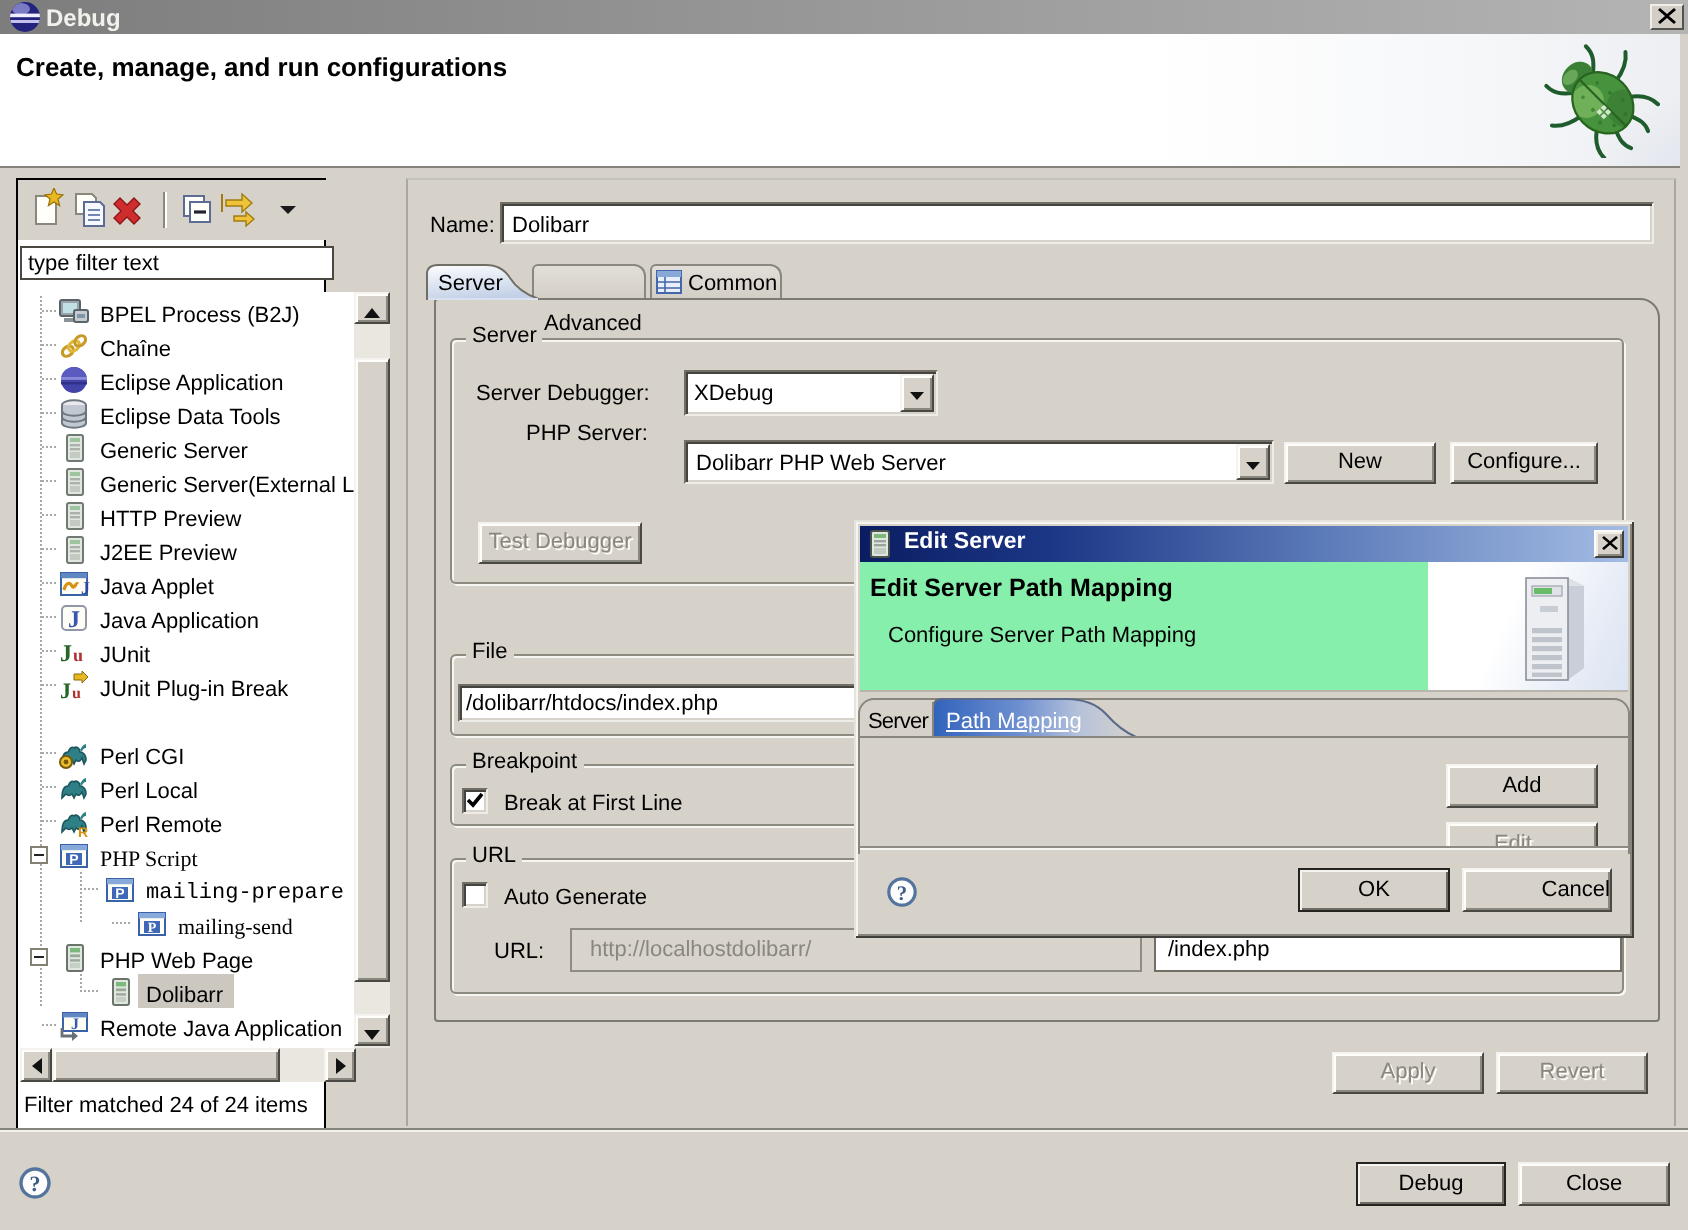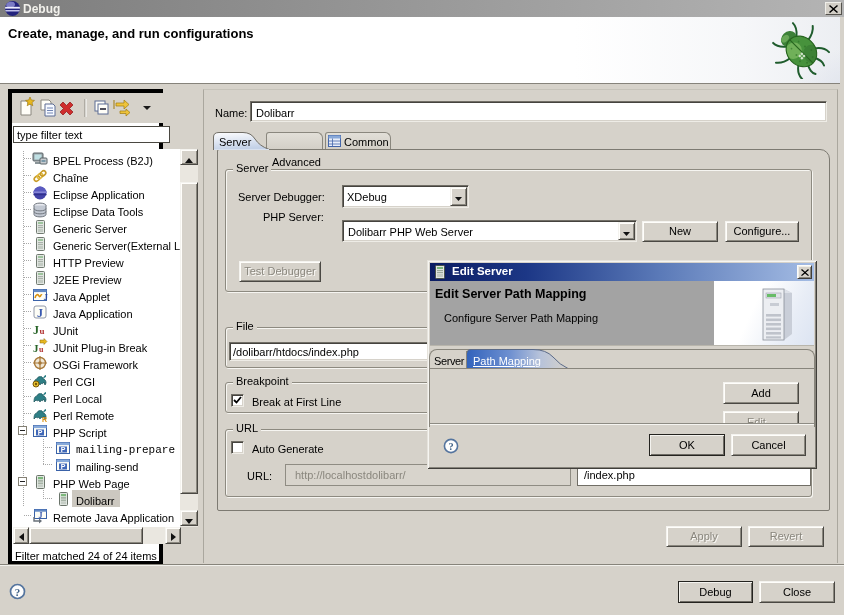--- a/index.html
+++ b/index.html
@@ -130,21 +130,21 @@
           <rect x="27.5" y="32" width="2.2" height="2.2"></rect>
         <rect x="24.5" y="35" width="2.2" height="2.2"></rect>
           <rect x="27.5" y="35" width="2.2" height="2.2"></rect>
       </g>
     </g>
   </svg>
 </div>
 
 <div class="abs" style="left:840px;top:17px;width:4px;height:68px;background:#d6d2ca;"></div>
 
-<div class="abs" style="left:8px;top:89px;width:155px;height:476px;border:4px solid #000000;background:#fff;padding-left:25px;">
+<div class="abs" style="left:8px;top:89px;width:155px;height:476px;border:1px solid #000000;background:#fff;padding-left:25px;">
 
   <div class="abs" style="left:0;top:0;width:186px;height:30px;background:#d6d2ca;"></div>
 
   <svg class="abs" style="left:7px;top:4px;" width="135" height="22" viewBox="0 0 135 22">
 
     <path d="M2,4 L9,4 L12,7 L12,18 L2,18 Z" fill="#fffef8" stroke="#8a877e"></path>
     <path d="M9,4 L9,7 L12,7" fill="none" stroke="#8a877e"></path>
     <path d="M11,0 L12.3,3 L15.5,3.4 L13,5.5 L13.8,8.8 L11,7 L8.2,8.8 L9,5.5 L6.5,3.4 L9.7,3 Z" fill="#e8b820" stroke="#9a7408" stroke-width="0.6"></path>
 
     <path d="M22,3 L30,3 L32,5 L32,13 L22,13 Z" fill="#fffef8" stroke="#8a877e"></path>
@@ -294,29 +294,20 @@
       </div>
     <div class="row" style="left:0;top:188px;width:167px;">
         <div class="abs" style="left:11px;top:8px;width:8px;height:1px;background-image:repeating-linear-gradient(to right,#a8a8a8 0,#a8a8a8 1px,transparent 1px,transparent 2px);"></div>
         <svg width="16" height="16" viewBox="0 0 16 16" style="left:19px;top:1px;">
           <text x="1" y="14" font-size="11" font-weight="bold" fill="#286428" font-family="Liberation Serif">J</text>
           <text x="7" y="14" font-size="8" font-weight="bold" fill="#b03030" font-family="Liberation Serif">u</text>
           <path d="M8,2 L12,2 L12,0.5 L15,3.5 L12,6.5 L12,5 L8,5 Z" fill="#e8b820" stroke="#8a6a10" stroke-width="0.5"></path>
         </svg>
         <span class="abs" style="left:40px;top:3px;">JUnit Plug-in Break</span>
       </div>
-    <div class="row" style="left:0;top:205px;width:167px;">
-        <div class="abs" style="left:11px;top:8px;width:8px;height:1px;background-image:repeating-linear-gradient(to right,#a8a8a8 0,#a8a8a8 1px,transparent 1px,transparent 2px);"></div>
-        <svg width="16" height="16" viewBox="0 0 16 16" style="left:19px;top:1px;">
-          <circle cx="8" cy="8" r="5.5" fill="#f0e8d8" stroke="#a87838" stroke-width="1.4"></circle>
-          <path d="M8,1 L8,15 M1,8 L15,8" stroke="#a87838" stroke-width="1.2"></path>
-          <circle cx="8" cy="8" r="1.8" fill="#a87838"></circle>
-        </svg>
-        <span class="abs" style="left:40px;top:3px;">OSGi Framework</span>
-      </div>
     <div class="row" style="left:0;top:222px;width:167px;">
         <div class="abs" style="left:11px;top:8px;width:8px;height:1px;background-image:repeating-linear-gradient(to right,#a8a8a8 0,#a8a8a8 1px,transparent 1px,transparent 2px);"></div>
         <svg width="16" height="16" viewBox="0 0 16 16" style="left:19px;top:1px;">
           <path d="M2,13 C2,9 3,7 5,7 C6,5 7,4 8,5 C9,4 11,5 11,7 C13,7 14,9 14,11 L13,13 L12,10 C11,12 10,12 9,11 L8,13 L7,11 C6,12 5,12 4,11 Z" fill="#2e7f86" stroke="#1c565c" stroke-width="0.8"></path>
           <path d="M11,6 C12,4 13,3 14,3 L14,5 C13,5 12,6 12,7 Z" fill="#2e7f86"></path>
           <circle cx="4" cy="12" r="3" fill="#e8c030" stroke="#7a5a08"></circle>
           <circle cx="4" cy="12" r="1.2" fill="#7a5a08"></circle>
         </svg>
         <span class="abs" style="left:40px;top:3px;">Perl CGI</span>
       </div>
@@ -339,33 +330,33 @@
       </div>
     <div class="row" style="left:0;top:273px;width:167px;">
         <div class="abs" style="left:5px;top:4px;width:9px;height:9px;background:#fff;border:1px solid #848074;"></div>
         <div class="abs" style="left:7px;top:8px;width:5px;height:1px;background:#222;"></div>
         <svg width="16" height="16" viewBox="0 0 16 16" style="left:19px;top:1px;">
           <rect x="1.5" y="2.5" width="13" height="11" fill="#fdfdf6" stroke="#3a62a8"></rect>
           <rect x="1.5" y="2.5" width="13" height="2.6" fill="#88aada"></rect>
           <rect x="4" y="6.5" width="8" height="6" fill="#4068b8"></rect>
           <text x="8" y="11.8" font-size="7" font-weight="bold" fill="#fff" text-anchor="middle">P</text>
         </svg>
-        <span class="abs" style="left:40px;top:3px;">PHP Script</span>
+        <span class="abs" style="left:40px;top:3px;font-family:Liberation Serif, serif;">PHP Script</span>
       </div>
     <div class="row" style="left:0;top:290px;width:167px;">
         <div class="abs" style="left:30px;top:8px;width:9px;height:1px;background-image:repeating-linear-gradient(to right,#a8a8a8 0,#a8a8a8 1px,transparent 1px,transparent 2px);"></div>
         <svg width="16" height="16" viewBox="0 0 16 16" style="left:42px;top:1px;">
           <rect x="1.5" y="2.5" width="13" height="11" fill="#fdfdf6" stroke="#3a62a8"></rect>
           <rect x="1.5" y="2.5" width="13" height="2.6" fill="#88aada"></rect>
           <rect x="4" y="6.5" width="8" height="6" fill="#4068b8"></rect>
           <text x="8" y="11.8" font-size="7" font-weight="bold" fill="#fff" text-anchor="middle">P</text>
         </svg>
         <span class="abs" style="left:63px;top:3px;font-family:Liberation Mono, monospace;">mailing-prepare</span>
       </div>
-    <div class="row" style="left:0;top:307px;width:167px;">
+    <div class="row" style="left:16px;top:307px;width:167px;font-family:Liberation Serif, serif;">
         <div class="abs" style="left:30px;top:8px;width:9px;height:1px;background-image:repeating-linear-gradient(to right,#a8a8a8 0,#a8a8a8 1px,transparent 1px,transparent 2px);"></div>
         <svg width="16" height="16" viewBox="0 0 16 16" style="left:42px;top:1px;">
           <rect x="1.5" y="2.5" width="13" height="11" fill="#fdfdf6" stroke="#3a62a8"></rect>
           <rect x="1.5" y="2.5" width="13" height="2.6" fill="#88aada"></rect>
           <rect x="4" y="6.5" width="8" height="6" fill="#4068b8"></rect>
           <text x="8" y="11.8" font-size="7" font-weight="bold" fill="#fff" text-anchor="middle">P</text>
         </svg>
         <span class="abs" style="left:63px;top:3px;">mailing-send</span>
       </div>
     <div class="row" style="left:0;top:324px;width:167px;">
@@ -529,21 +520,21 @@
         <rect x="4" y="9" width="6" height="3" fill="#c2cac2"></rect>
       </svg>
     <span class="abs b" style="left:22px;top:2px;font-size:11.5px;color:#fff;">Edit Server</span>
     <div class="abs" style="left:367px;top:2px;width:15px;height:14px;background:#d6d2ca;border:1px solid;border-color:#fdfcf9 #403e3a #403e3a #fdfcf9;box-shadow:inset 1px 1px 0 #efeee9, inset -1px -1px 0 #8a877e;text-align:center;">
       <svg width="8" height="7" viewBox="0 0 9 8" style="margin-top:2px;">
           <path d="M1,0 L4.5,3 L8,0 L9,1 L5.5,4 L9,7 L8,8 L4.5,5 L1,8 L0,7 L3.5,4 L0,1 Z" fill="#000"></path>
         </svg>
     </div>
   </div>
 
-  <div class="abs" style="left:3px;top:21px;width:384px;height:65px;background:#a3a3a3;border-bottom:1px solid #b8b5ac;">
+  <div class="abs" style="left:3px;top:21px;width:384px;height:65px;background:#86efac;border-bottom:1px solid #b8b5ac;">
     <div class="abs" style="right:0;top:0;width:100px;height:64px;background:linear-gradient(115deg,#ffffff 40%,#e8edf6 75%,#dce4f2 100%);"></div>
     <span class="abs b" style="left:5px;top:6px;font-size:12.5px;">Edit Server Path Mapping</span>
     <span class="abs" style="left:14px;top:31px;">Configure Server Path Mapping</span>
 
     <svg class="abs" style="left:330px;top:6px;" width="40" height="56" viewBox="0 0 40 56">
       <polygon points="24,53 32,47 32,6 24,2" fill="#c9ced8"></polygon>
       <polygon points="3,2 24,2 32,6 11,6" fill="#dde1e8"></polygon>
       <rect x="3" y="2" width="21" height="51" fill="#eceef2" stroke="#8a8f9a" stroke-width="0.8"></rect>
       <rect x="6" y="6" width="15" height="5" fill="#dfe2e8" stroke="#a0a4ae" stroke-width="0.6"></rect>
       <rect x="7" y="7" width="9" height="3" fill="#68bc68"></rect>
@@ -583,14 +574,14 @@
     <div class="btn dis" style="left:0;top:0;width:76px;height:22px;line-height:21px;">Edit...</div>
   </div>
 
   <div class="abs" style="left:3px;top:163px;width:384px;height:1px;background:#8d8b83;"></div>
   <div class="abs" style="left:3px;top:164px;width:384px;height:1px;background:#f6f5f1;"></div>
   <svg class="abs" style="left:16px;top:178px;" width="16" height="16" viewBox="0 0 17 17">
     <circle cx="8.5" cy="8.5" r="7" fill="#fdfdfd" stroke="#54749e" stroke-width="1.7"></circle>
     <text x="8.5" y="12.5" font-size="11" font-weight="bold" fill="#3c5e84" text-anchor="middle" font-family="Liberation Serif, serif">?</text>
   </svg>
   <div class="btndef" style="left:222px;top:174px;width:76px;height:22px;line-height:20px;">OK</div>
-  <div class="btn" style="left:304px;top:174px;width:75px;height:22px;line-height:20px;">Cancel</div>
+  <div class="btn" style="left:304px;top:174px;width:75px;height:22px;line-height:20px;text-align:right;">Cancel</div>
 </div>
 
 </body></html>

